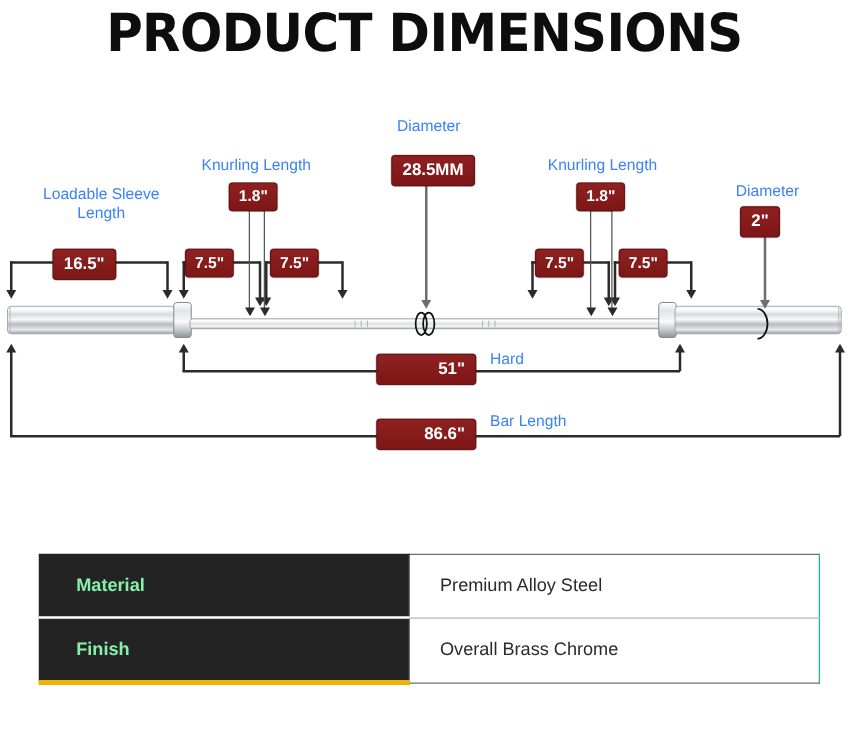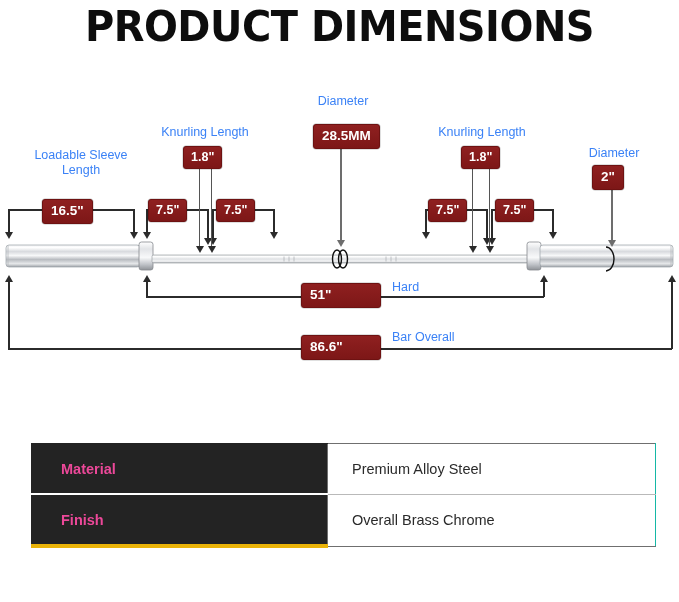--- a/index.html
+++ b/index.html
@@ -58,21 +58,21 @@
     background: #8a1c1c;
     background-image: linear-gradient(#8f2020, #7d1717);
     border: 1.5px solid #6e1212;
     border-radius: 3px;
     color: #ffffff;
     font-weight: bold;
     font-size: 13.5px;
     line-height: 1;
     padding: 4px 8px 5px 8px;
     white-space: nowrap;
-    text-align: left;
+    text-align: right;
     z-index: 6;
     box-shadow: 0 0 0 0.5px rgba(0,0,0,0.25);
   }
   .badge.small { font-size: 12.5px; padding: 3.5px 7px 4.5px 7px; }
 
   
   .hline {
     position: absolute;
     height: 1.5px;
     background: #2b2b2b;
@@ -115,21 +115,21 @@
     table-layout: fixed;
   }
   #spec-table td {
     height: 47px;
     vertical-align: middle;
     font-size: 14.5px;
   }
   #spec-table td.label-cell {
     width: 265px;
     background: #232323;
-    color: #ec4899;
+    color: #86efac;
     font-weight: bold;
     padding-left: 30px;
     border-bottom: 2px solid #ffffff;
     border-top: 1px solid #232323;
   }
   #spec-table tr:last-child td.label-cell { border-bottom: 4px solid #eab308; margin-left: 21px; }
   #spec-table td.value-cell {
     background: #ffffff;
     color: #2a2a2a;
     padding-left: 24px;
@@ -211,21 +211,21 @@
   <div class="callout-text" style="left:148px; top:125px; width:114px;">Knurling Length</div>
 
   <div class="callout-text" style="left:425px; top:125px; width:114px;">Knurling Length</div>
 
   <div class="callout-text" style="left:302px; top:94px; width:82px;">Diameter</div>
 
   <div class="callout-text" style="left:573px; top:146px; width:82px;">Diameter</div>
 
   <div class="callout-text" style="left:392px; top:280px; text-align:left;">Hard</div>
 
-  <div class="callout-text" style="left:392px; top:330px; text-align:left;">Bar Overall</div>
+  <div class="callout-text" style="left:392px; top:330px; text-align:left;">Bar Length</div>
 
   <div class="hline" style="left:8px; top:209px; width:126px;"></div>
   <div class="vline" style="left:8px; top:209px; height:27px;"></div>
   <div class="arrow-down" style="left:4.7px; top:232px;"></div>
   <div class="vline" style="left:133px; top:209px; height:27px;"></div>
   <div class="arrow-down" style="left:129.7px; top:232px;"></div>
   <div class="badge" style="left:42px; top:199px;">16.5"</div>
 
   <div class="hline" style="left:146px; top:209px; width:62px;"></div>
   <div class="vline" style="left:146px; top:209px; height:27px;"></div>

